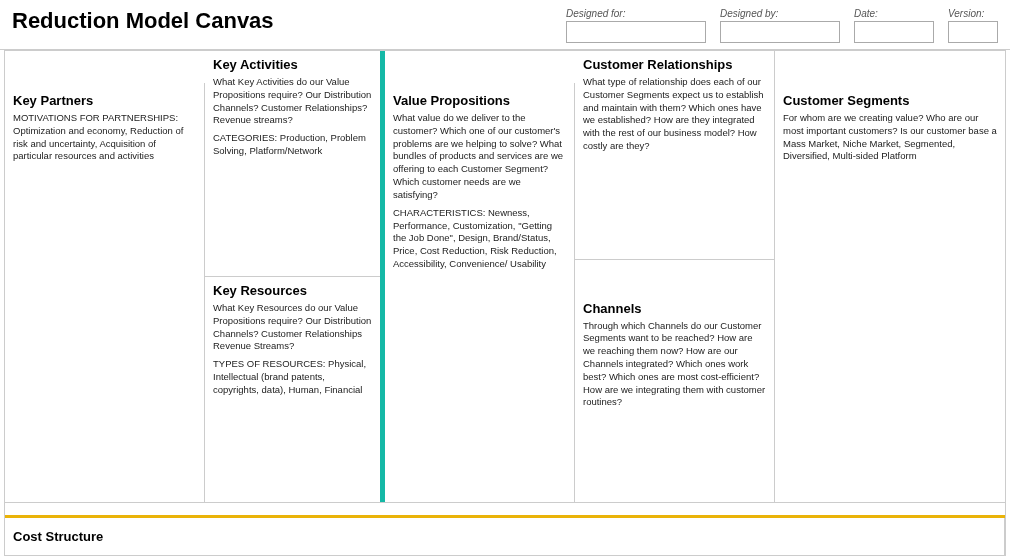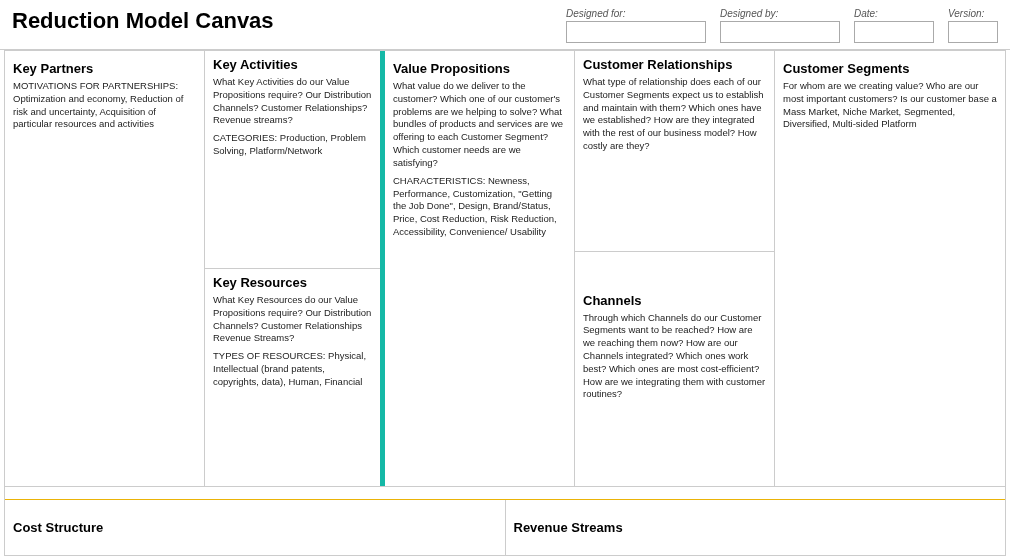--- a/index.html
+++ b/index.html
@@ -90,29 +90,30 @@
     }
 
     .canvas-top {
       display: flex;
       flex: 1;
       border-bottom: 1px solid #ccc;
     }
 
     .canvas-bottom {
       display: flex;
-      height: 56px;
-      border-top: 1px solid #eab308;
+      height: 40px;
+      border-top: 3px solid #eab308;
       margin-top: 12px;
     }
 
     .cell {
       border-right: 1px solid #ccc;
       padding: 10px 8px;
       overflow: hidden;
+      margin-top: 32px;
     }
 
     .cell:last-child {
       border-right: none;
     }
 
     .cell-title {
       font-size: 13px;
       font-weight: bold;
       margin-bottom: 4px;
@@ -293,20 +294,17 @@
           <p>For whom are we creating value? Who are our most important customers? Is our customer base a Mass Market, Niche Market, Segmented, Diversified, Multi-sided Platform</p>
         </div>
       </div>
 
     </div>
 
     <div class="canvas-bottom">
       <div class="bottom-cost">
         <span class="bottom-label">Cost Structure</span>
       </div>
-      <div class="bottom-revenue">
-        <span class="bottom-label">Revenue Streams</span>
-      </div>
     </div>
 
   </div>
 
 </div>
 
 </body></html>

